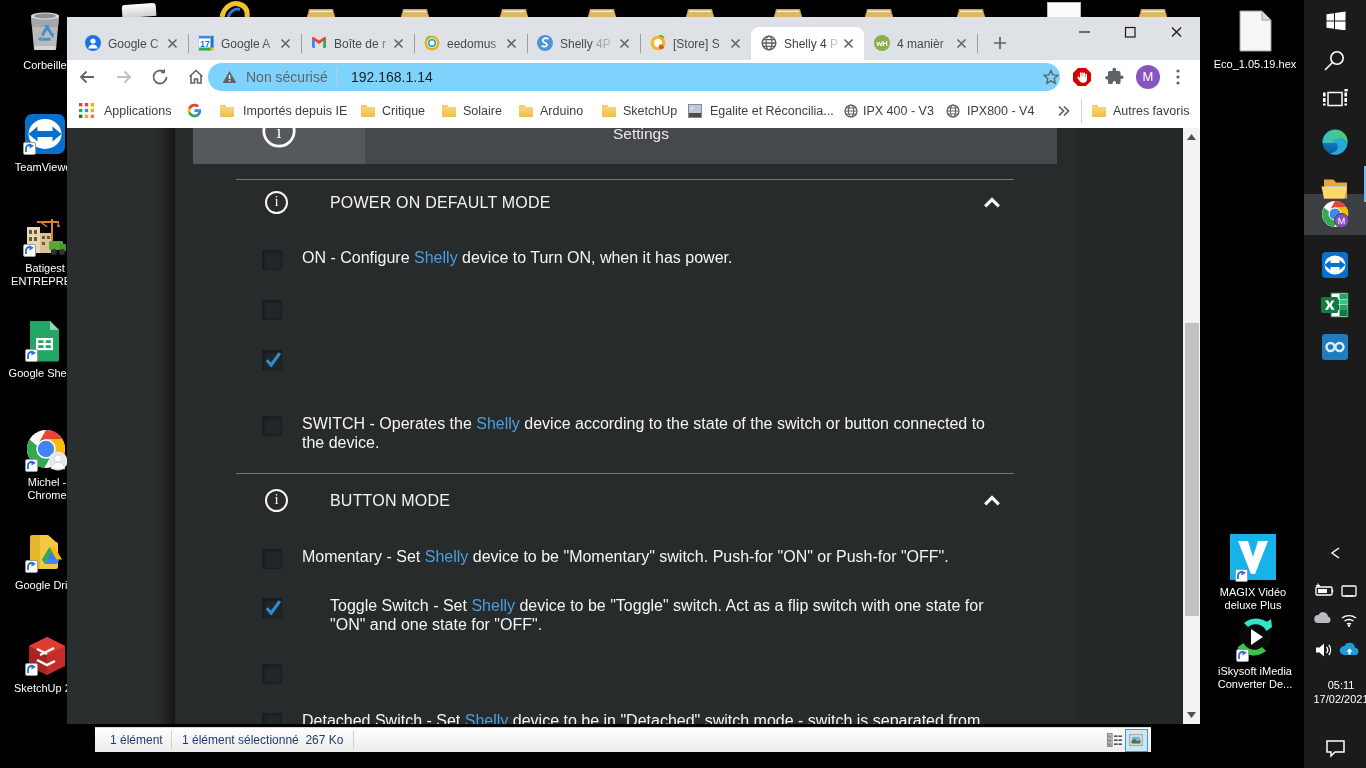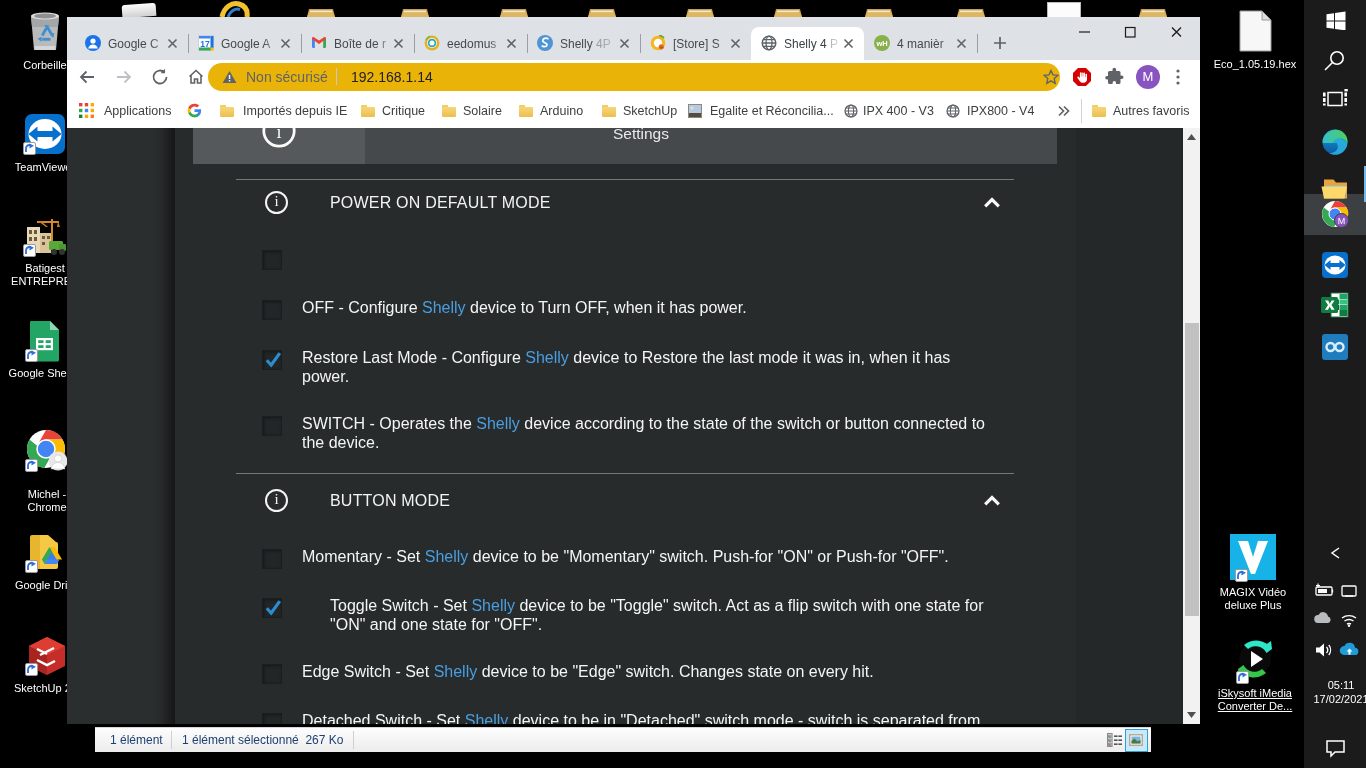--- a/index.html
+++ b/index.html
@@ -27,21 +27,21 @@
   .tab .fav { position:absolute; left:10px; top:8px; width:16px; height:16px; }
   .tab .ttl { position:absolute; left:33px; top:10px; white-space:nowrap; overflow:hidden; width:62px; }
   .tab .fade { position:absolute; left:75px; top:8px; width:20px; height:18px; background:linear-gradient(90deg, rgba(222,225,230,0), #dee1e6); }
   .tab .x { position:absolute; right:8px; top:9px; width:15px; height:15px; }
   .tabsep { position:absolute; top:17px; width:1px; height:19px; background:#9b9fa4; }
   #activetab { position:absolute; left:684px; top:10px; width:113px; height:33px; background:#fff; border-radius:8px 8px 0 0; }
   #activetab .fade { background:linear-gradient(90deg, rgba(255,255,255,0), #fff); }
   .winbtn { position:absolute; top:0; width:46px; height:30px; }
 
   #toolbar { position:absolute; left:0; top:43px; width:1133px; height:34px; background:#fff; }
-  #omnibox { position:absolute; left:141px; top:3px; width:852px; height:28px; border-radius:14px; background:#eab308;
+  #omnibox { position:absolute; left:141px; top:3px; width:852px; height:28px; border-radius:14px; background:#7dd3fc;
       font-size:14px; color:#5f6368; }
   #bookmarks { position:absolute; left:0; top:77px; width:1133px; height:34px; background:#fff; font-size:12.5px; color:#3c4043; }
   .bk { position:absolute; top:10px; white-space:nowrap; }
   .bkfolder { position:absolute; width:14px; height:12px; }
   .bkfolder:before { content:""; position:absolute; left:0; top:0; width:6px; height:3px; background:#f2cd66; border-radius:1px 0 0 0; }
   .bkfolder:after { content:""; position:absolute; left:0; top:1.5px; width:14px; height:10.5px; background:linear-gradient(#f7d678,#ecbf4e); border-radius:1px; }
 
   
   #content { position:absolute; left:0; top:111px; width:1133px; height:596px; background:#272b2b; overflow:hidden;
       color:#eef0f0; font-size:15px; }
@@ -223,21 +223,21 @@
       <svg width="44" height="44" viewBox="0 0 44 44" style="display:block; margin:0 auto;">
         <circle cx="21" cy="21" r="19" fill="#fff"></circle>
         <path d="M21 2a19 19 0 0 1 16.5 9.5h-16.5a9.5 9.5 0 0 0-8.9 6.2z" fill="#ea4335"></path>
         <path d="M37.6 11.5a19 19 0 0 1-7.3 25.6l-8.2-14.2a9.5 9.5 0 0 0 .4-11.4z" fill="#fbbc05"></path>
         <path d="M4.5 11.5a19 19 0 0 0 14.8 28.4l8.2-14.3a9.5 9.5 0 0 1-15.4-7.9z" fill="#34a853"></path>
         <circle cx="21" cy="21" r="9" fill="#4285f4" stroke="#fff" stroke-width="1.5"></circle>
         <circle cx="33" cy="33" r="9.5" fill="#e8e8e8"></circle>
         <circle cx="33" cy="30.5" r="3.6" fill="#fff" stroke="#bbb" stroke-width="0.5"></circle>
         <path d="M26 41c1-4.5 3.8-6.5 7-6.5s6 2 7 6.5z" fill="#fff" stroke="#bbb" stroke-width="0.5"></path>
       </svg>
-      <div class="lbl" style="margin-top:16px;text-align:center;">Michel -<br>Chrome</div>
+      <div class="lbl" style="margin-top:4px;text-align:center;">Michel -<br>Chrome</div>
       <div class="shct" style="left:26px; top:31px;">
           <svg width="11" height="11" viewBox="0 0 11 11">
             <path d="M2 9V5.5C2 3.5 3.5 2 5.5 2H7" stroke="#2f6fd6" stroke-width="1.8" fill="none"></path>
             <path d="M5.5 0.5L10 2.8 5.5 5.5z" fill="#2f6fd6"></path>
           </svg>
         </div>
     </div>
 
     <div class="dicon" style="left:-1px; top:533px;">
       <svg width="44" height="40" viewBox="0 0 44 40" style="display:block; margin:0 auto;">
@@ -299,21 +299,21 @@
       </svg>
       <div class="lbl" style="margin-top:4px;">MAGIX Vidéo<br>deluxe Plus</div>
       <div class="shct" style="left:30px; top:37px;">
           <svg width="11" height="11" viewBox="0 0 11 11">
             <path d="M2 9V5.5C2 3.5 3.5 2 5.5 2H7" stroke="#2f6fd6" stroke-width="1.8" fill="none"></path>
             <path d="M5.5 0.5L10 2.8 5.5 5.5z" fill="#2f6fd6"></path>
           </svg>
         </div>
     </div>
 
-    <div class="dicon" style="left:1207px; top:635px;text-decoration:underline;">
+    <div class="dicon" style="left:1207px; top:613px;">
       <svg width="48" height="48" viewBox="0 0 48 48" style="display:block; margin:0 auto;">
         <circle cx="24" cy="24" r="16" fill="#0a0a0a"></circle>
         <path d="M13 10A19 19 0 0 1 41 14l-5.5 4A12 12 0 0 0 17 14z" fill="#2ee6c8"></path>
         <path d="M41 14l-1-8-10 7z" fill="#2ee6c8"></path>
         <path d="M35 38A19 19 0 0 1 7 34l5.5-4A12 12 0 0 0 31 34z" fill="#35c848"></path>
         <path d="M7 34l1 8 10-7z" fill="#35c848"></path>
         <path d="M20 16l12 8-12 8z" fill="#fff"></path>
       </svg>
       <div class="lbl" style="margin-top:4px;">iSkysoft iMedia<br>Converter De...</div>
       <div class="shct" style="left:29px; top:36px;">
@@ -615,30 +615,29 @@
       </div>
 
       <div class="hr" style="top:51px;"></div>
       <div class="icirc" style="left:198px; top:63px;">i</div>
       <div class="sechead" style="top:66px;">POWER ON DEFAULT MODE</div>
       <svg class="chev" style="top:69px;" viewBox="0 0 18 11">
           <path d="M2.2 9.3L9 2.6l6.8 6.7" stroke="#f8f8f8" stroke-width="3.2" fill="none"></path>
         </svg>
 
       <div class="cb" style="top:122px;"></div>
+      <div class="row" style="top:120px;">ON - Configure <span class="sh">Shelly</span> device to Turn ON, when it has power.</div>
 
       <div class="cb" style="top:172px;"></div>
-      <div class="row" style="top:170px;">OFF - Configure <span class="sh">Shelly</span> device to Turn OFF, when it has power.</div>
 
       <div class="cb" style="top:222px;">
           <svg style="position:absolute; left:0px; top:-2px;" width="20" height="20" viewBox="0 0 20 20">
             <path d="M3.8 11.3l4.4 4.7L16.8 4.2" stroke="#2c8dd1" stroke-width="3.1" fill="none"></path>
           </svg>
         </div>
-      <div class="row" style="top:220px;">Restore Last Mode - Configure <span class="sh">Shelly</span> device to Restore the last mode it was in, when it has<br>power.</div>
 
       <div class="cb" style="top:288px;"></div>
       <div class="row" style="top:286px;">SWITCH - Operates the <span class="sh">Shelly</span> device according to the state of the switch or button connected to<br>the device.</div>
 
       <div class="hr" style="top:345px;"></div>
       <div class="icirc" style="left:198px; top:361px;">i</div>
       <div class="sechead" style="top:364px;">BUTTON MODE</div>
       <svg class="chev" style="top:367px;" viewBox="0 0 18 11">
           <path d="M2.2 9.3L9 2.6l6.8 6.7" stroke="#f8f8f8" stroke-width="3.2" fill="none"></path>
         </svg>
@@ -647,21 +646,20 @@
       <div class="row" style="top:419px;">Momentary - Set <span class="sh">Shelly</span> device to be "Momentary" switch. Push-for "ON" or Push-for "OFF".</div>
 
       <div class="cb" style="top:470px;">
           <svg style="position:absolute; left:0px; top:-2px;" width="20" height="20" viewBox="0 0 20 20">
             <path d="M3.8 11.3l4.4 4.7L16.8 4.2" stroke="#2c8dd1" stroke-width="3.1" fill="none"></path>
           </svg>
         </div>
       <div class="row" style="top:468px;margin-left:28px;">Toggle Switch - Set <span class="sh">Shelly</span> device to be "Toggle" switch. Act as a flip switch with one state for<br>"ON" and one state for "OFF".</div>
 
       <div class="cb" style="top:536px;"></div>
-      <div class="row" style="top:534px;">Edge Switch - Set <span class="sh">Shelly</span> device to be "Edge" switch. Changes state on every hit.</div>
 
       <div class="cb" style="top:585px;"></div>
       <div class="row" style="top:583px;">Detached Switch - Set <span class="sh">Shelly</span> device to be in "Detached" switch mode - switch is separated from</div>
 
       <div id="pgscroll">
         <svg style="position:absolute; left:4px; top:6px;" width="9" height="6" viewBox="0 0 9 6">
             <path d="M4.5 0L9 6H0z" fill="#505050"></path>
           </svg>
         <div style="position:absolute; left:1.5px; top:195px; width:14px; height:293px; background:#c1c1c1;"></div>
         <svg style="position:absolute; left:4px; top:584px;" width="9" height="6" viewBox="0 0 9 6">

